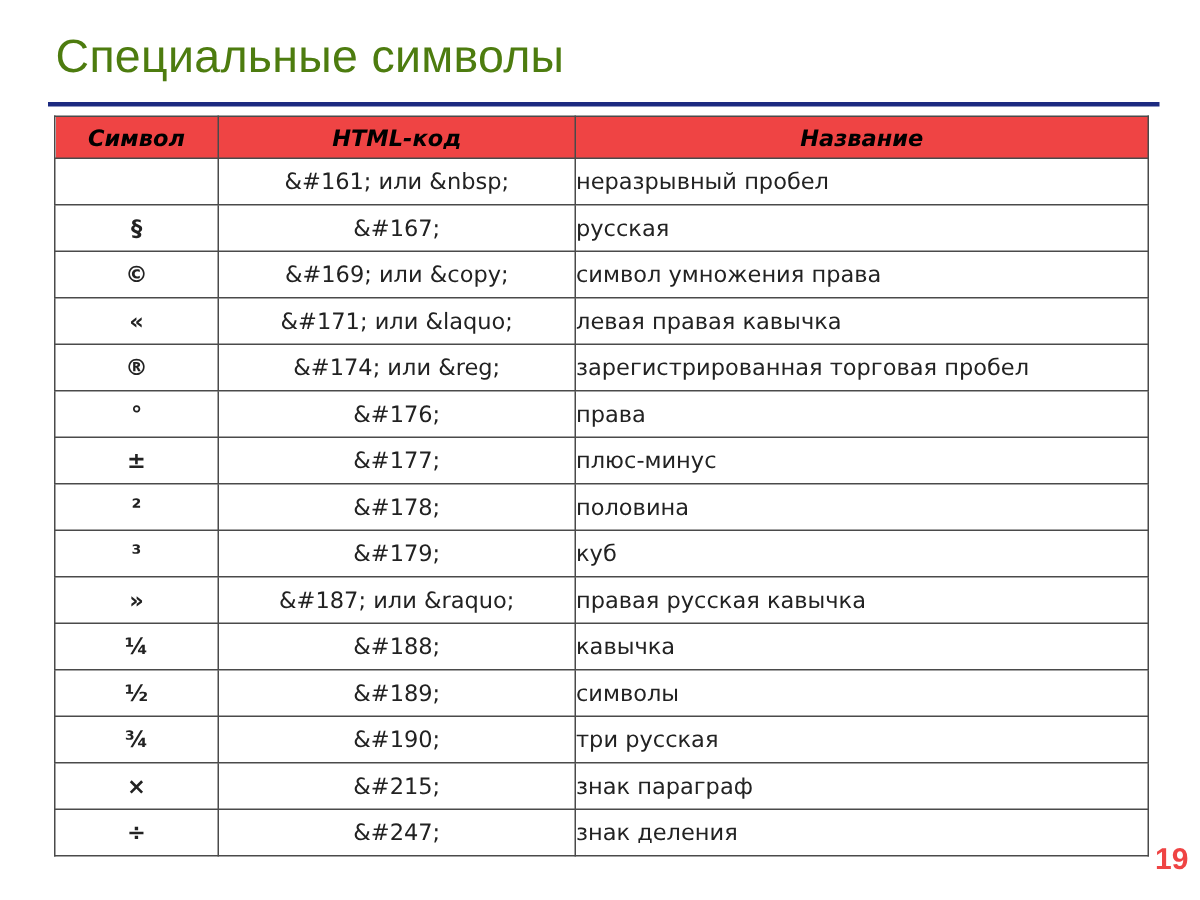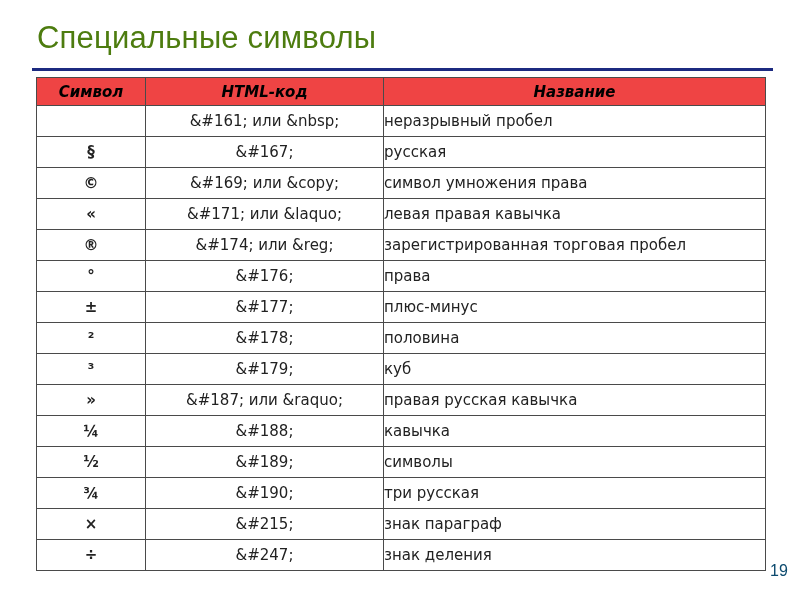--- a/index.html
+++ b/index.html
@@ -64,22 +64,22 @@
     td.c-name {
       text-align: left;
       padding-left: 8px;
       font-family: "DejaVu Sans", sans-serif;
       font-size: 15px;
       color: #222;
     }
     .page-num {
       position: absolute; left: 770px; top: 562px;
       font-family: "Liberation Sans", sans-serif;
-      font-weight: normal; font-size: 16px;
-      color: #0c4a6e;
+      font-weight: bold; font-size: 20px;
+      color: #ef4444;
     }
   </style>
 </head>
 <body>
 
 <div class="title">Специальные символы</div>
 <div class="rule"></div>
 
 <table class="sym">
   <colgroup>

